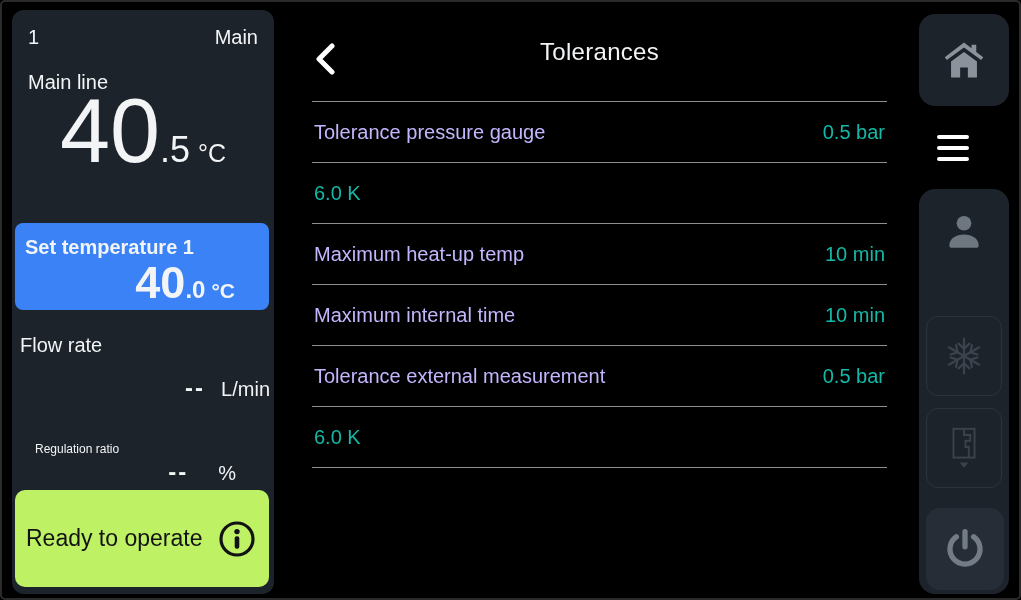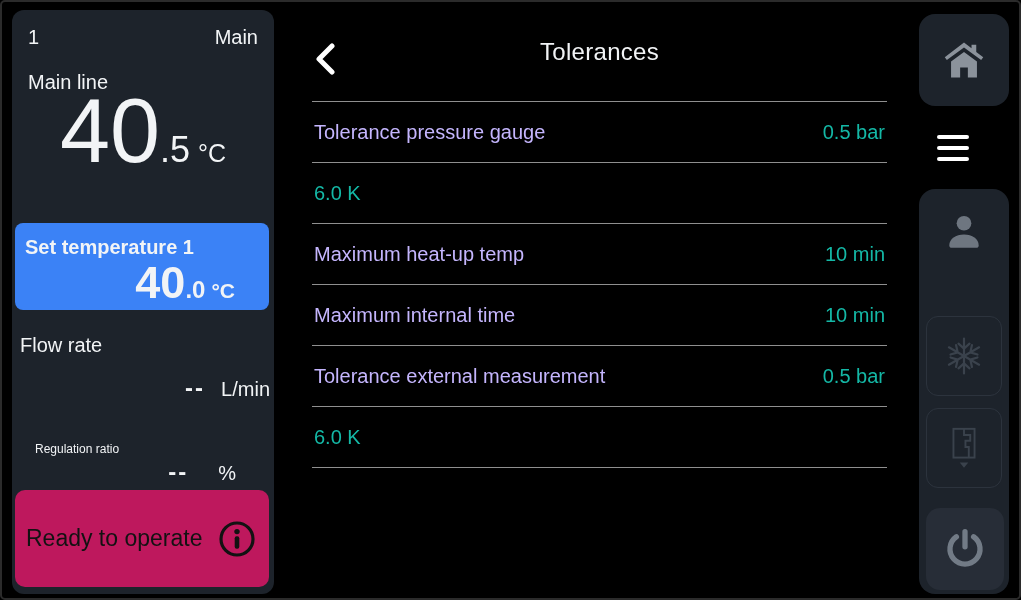--- a/index.html
+++ b/index.html
@@ -30,21 +30,21 @@
   .set-card .unit{font-size:21px;margin-left:6px;}
   .flow-label{position:absolute;top:324px;left:8px;font-size:20px;}
   .flow-value{position:absolute;top:364px;left:0;right:4px;display:flex;justify-content:flex-end;align-items:baseline;}
   .reg-label{position:absolute;top:432px;left:16px;font-size:12px;margin-left:7px;}
   .reg-value{position:absolute;top:448px;left:0;right:38px;display:flex;justify-content:flex-end;align-items:baseline;}
   .dashes{font-size:24px;font-weight:bold;letter-spacing:2px;}
   .val-unit{font-size:20px;margin-left:16px;}
   .reg-value .val-unit{margin-left:30px;}
   .status-button{
     position:absolute;left:3px;right:5px;bottom:7px;height:97px;
-    background:#be185d;border-radius:10px;color:#121212;
+    background:#bef264;border-radius:10px;color:#121212;
     display:flex;align-items:center;justify-content:space-between;
     padding:0 12px 0 11px;box-sizing:border-box;font-size:23px;
   }
   
   .content{position:absolute;left:310px;top:0;width:575px;height:600px;}
   .content-header{
     position:relative;height:100px;display:flex;align-items:center;justify-content:center;
     border-bottom:1px solid #8f8f8f;box-sizing:border-box;
   }
   .back-button{position:absolute;left:2px;top:41px;width:22px;height:32px;cursor:pointer;}

